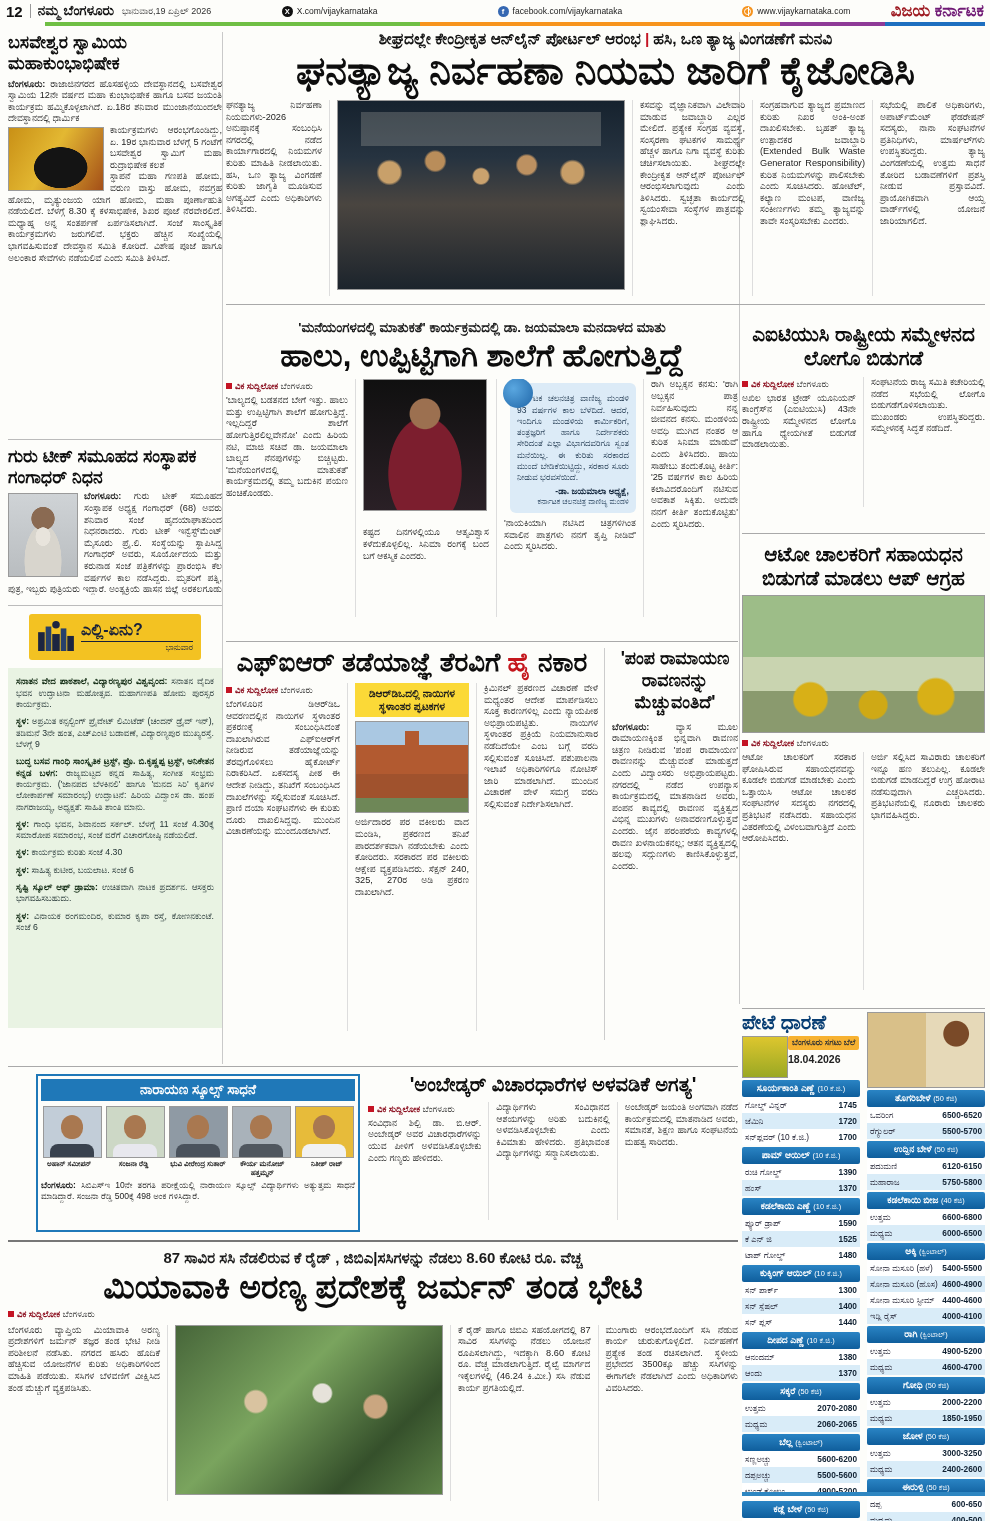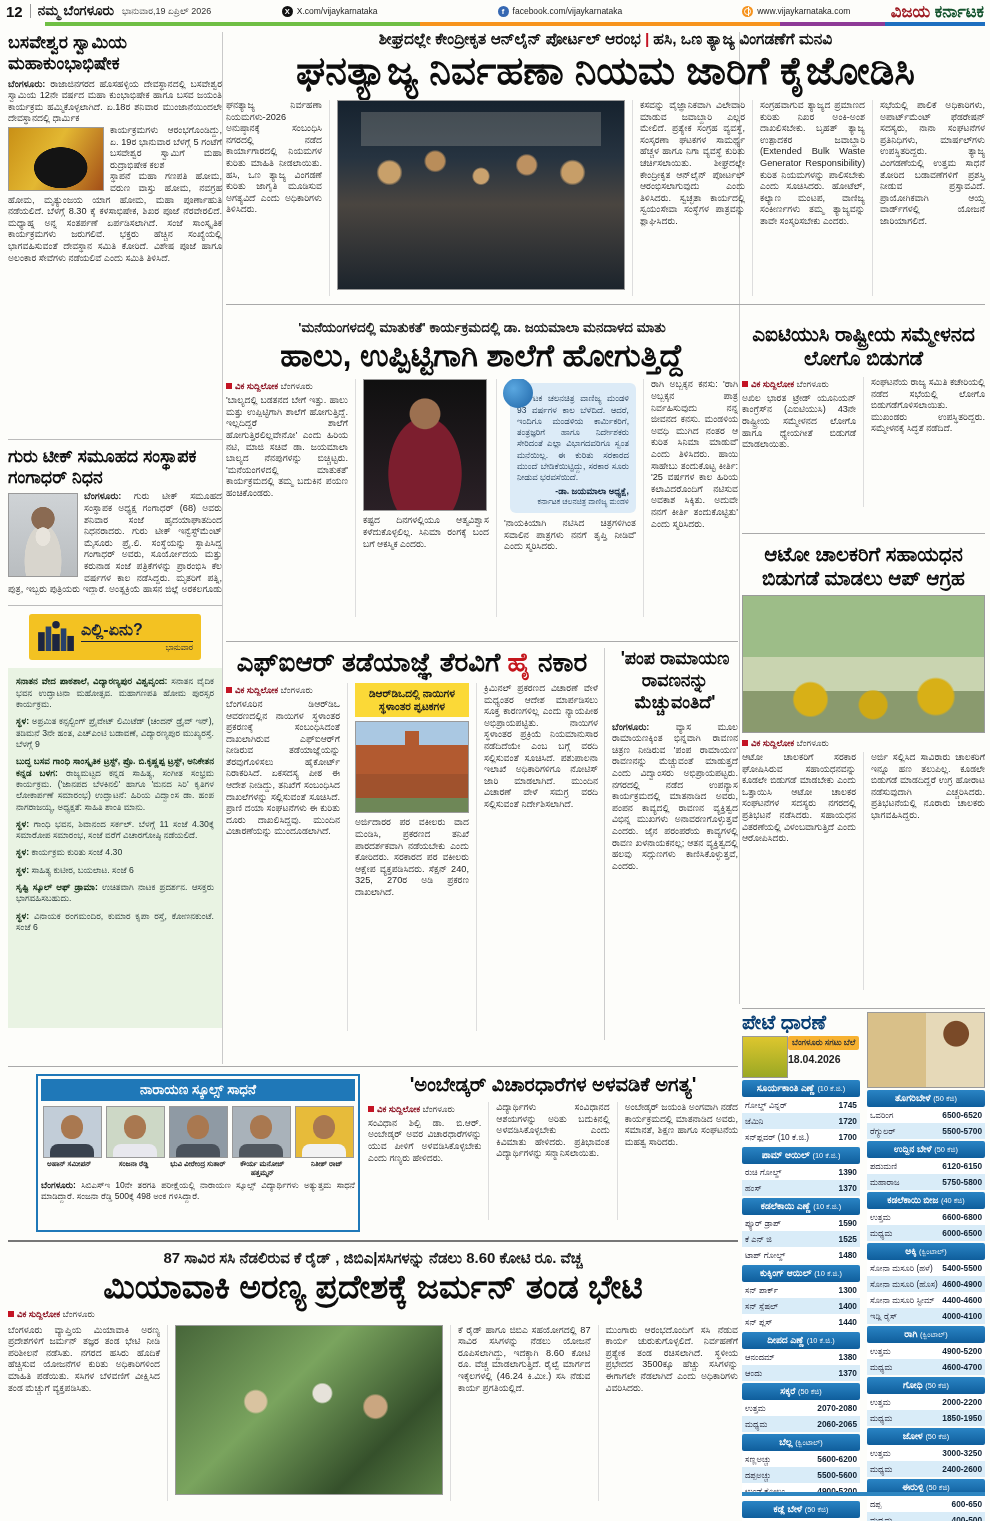--- a/index.html
+++ b/index.html
@@ -15,21 +15,21 @@
   .hdate{font-size:9px;color:#333;margin-left:8px;}
   .socials{flex:1;display:flex;justify-content:center;gap:120px;margin-left:30px;}
   .soc{display:flex;align-items:center;gap:4px;font-size:8.5px;color:#222;text-decoration:none;}
   .ic{width:11px;height:11px;border-radius:50%;color:#fff;font-size:7.5px;line-height:11px;text-align:center;font-weight:bold;position:relative;display:inline-block;}
   .ic.x{background:#111;}
   .ic.fb{background:#3668b2;}
   .ic.gl{background:#f6931d;}
   .ic.gl::before{content:'';position:absolute;inset:2px;border:1px solid #fff;border-radius:50%;}
   .ic.gl::after{content:'';position:absolute;left:50%;top:1px;bottom:1px;width:1px;background:#fff;}
   .masthead{font-size:16.5px;font-weight:bold;letter-spacing:0;}
-  .mh1{color:#9e1b22;}.mh2{color:#14532d;}
+  .mh1{color:#9e1b22;}.mh2{color:#701a75;font-family:Liberation Mono, monospace;}
   .mcrule{left:45px;top:22px;width:940px;height:4px;display:flex;}
   .mcrule span{height:4px;}
   .seg-g{width:375px;background:#6fbf44;}
   .seg-o{width:360px;background:#f7941d;}
   .seg-p{width:105px;background:#8e3a97;}
   .seg-b{flex:1;background:#1d6fc0;}
 
   
   .hl{font-weight:bold;color:#0d0d0d;line-height:1.08;}
   .center{text-align:center;}
@@ -301,21 +301,21 @@
   <div class="abs milk rule-b">
     <div class="milk-kicker center">'ಮನೆಯಂಗಳದಲ್ಲಿ ಮಾತುಕತೆ' ಕಾರ್ಯಕ್ರಮದಲ್ಲಿ ಡಾ. ಜಯಮಾಲಾ ಮನದಾಳದ ಮಾತು</div>
     <div class="hl milk-hl center">ಹಾಲು, ಉಪ್ಪಿಟ್ಟಿಗಾಗಿ ಶಾಲೆಗೆ ಹೋಗುತ್ತಿದ್ದೆ</div>
     <div class="cols milk-row">
       <div class="milk-c0 body-txt">
         <div class="byline"><span class="sq"></span><b>ವಿಕ ಸುದ್ದಿಲೋಕ</b> <span>ಬೆಂಗಳೂರು</span></div>
         <span>'ಬಾಲ್ಯದಲ್ಲಿ ಬಡತನದ ಬೇಗೆ ಇತ್ತು. ಹಾಲು ಮತ್ತು ಉಪ್ಪಿಟ್ಟಿಗಾಗಿ ಶಾಲೆಗೆ ಹೋಗುತ್ತಿದ್ದೆ. ಇಲ್ಲದಿದ್ದರೆ ಶಾಲೆಗೆ ಹೋಗುತ್ತಿರಲಿಲ್ಲವೇನೋ' ಎಂದು ಹಿರಿಯ ನಟಿ, ಮಾಜಿ ಸಚಿವೆ ಡಾ. ಜಯಮಾಲಾ ಬಾಲ್ಯದ ನೆನಪುಗಳನ್ನು ಬಿಚ್ಚಿಟ್ಟರು. 'ಮನೆಯಂಗಳದಲ್ಲಿ ಮಾತುಕತೆ' ಕಾರ್ಯಕ್ರಮದಲ್ಲಿ ತಮ್ಮ ಬದುಕಿನ ಪಯಣ ಹಂಚಿಕೊಂಡರು.</span>
       </div>
       <div class="milk-c1">
         <div class="photo ph-jaya"></div>
-        <div class="body-txt" style="margin-top:4px;">ಕಷ್ಟದ ದಿನಗಳಲ್ಲಿಯೂ ಆತ್ಮವಿಶ್ವಾಸ ಕಳೆದುಕೊಳ್ಳಲಿಲ್ಲ. ಸಿನಿಮಾ ರಂಗಕ್ಕೆ ಬಂದ ಬಗೆ ಆಕಸ್ಮಿಕ ಎಂದರು.</div>
+        <div class="body-txt" style="margin-top:16px;">ಕಷ್ಟದ ದಿನಗಳಲ್ಲಿಯೂ ಆತ್ಮವಿಶ್ವಾಸ ಕಳೆದುಕೊಳ್ಳಲಿಲ್ಲ. ಸಿನಿಮಾ ರಂಗಕ್ಕೆ ಬಂದ ಬಗೆ ಆಕಸ್ಮಿಕ ಎಂದರು.</div>
       </div>
       <div class="milk-c2">
         <div class="qbox">
           <span class="q-circle"></span>
           <div class="q-txt">ಕರ್ನಾಟಕ ಚಲನಚಿತ್ರ ವಾಣಿಜ್ಯ ಮಂಡಳಿ 93 ವರ್ಷಗಳ ಕಾಲ ಬೆಳೆದಿದೆ. ಆದರೆ, ಇಂದಿಗೂ ಮಂಡಳಿಯ ಕಾರ್ಮಿಕರಿಗೆ, ತಂತ್ರಜ್ಞರಿಗೆ ಹಾಗೂ ನಿರ್ದೇಶಕರು ಸೇರಿದಂತೆ ಎಲ್ಲಾ ವಿಭಾಗದವರಿಗೂ ಸ್ವಂತ ಮನೆಯಿಲ್ಲ. ಈ ಕುರಿತು ಸರಕಾರದ ಮುಂದೆ ಬೇಡಿಕೆಯಿಟ್ಟಿದ್ದು, ಸರಕಾರ ಸೂರು ನೀಡುವ ಭರವಸೆಯಿದೆ.</div>
           <div class="q-attr">-ಡಾ. ಜಯಮಾಲಾ ಅಧ್ಯಕ್ಷೆ,</div>
           <div class="q-attr2">ಕರ್ನಾಟಕ ಚಲನಚಿತ್ರ ವಾಣಿಜ್ಯ ಮಂಡಳಿ</div>
         </div>
         <div class="body-txt">'ನಾಯಕಿಯಾಗಿ ನಟಿಸಿದ ಚಿತ್ರಗಳಿಗಿಂತ ಸವಾಲಿನ ಪಾತ್ರಗಳು ನನಗೆ ತೃಪ್ತಿ ನೀಡಿವೆ' ಎಂದು ಸ್ಮರಿಸಿದರು.</div>
       </div>

